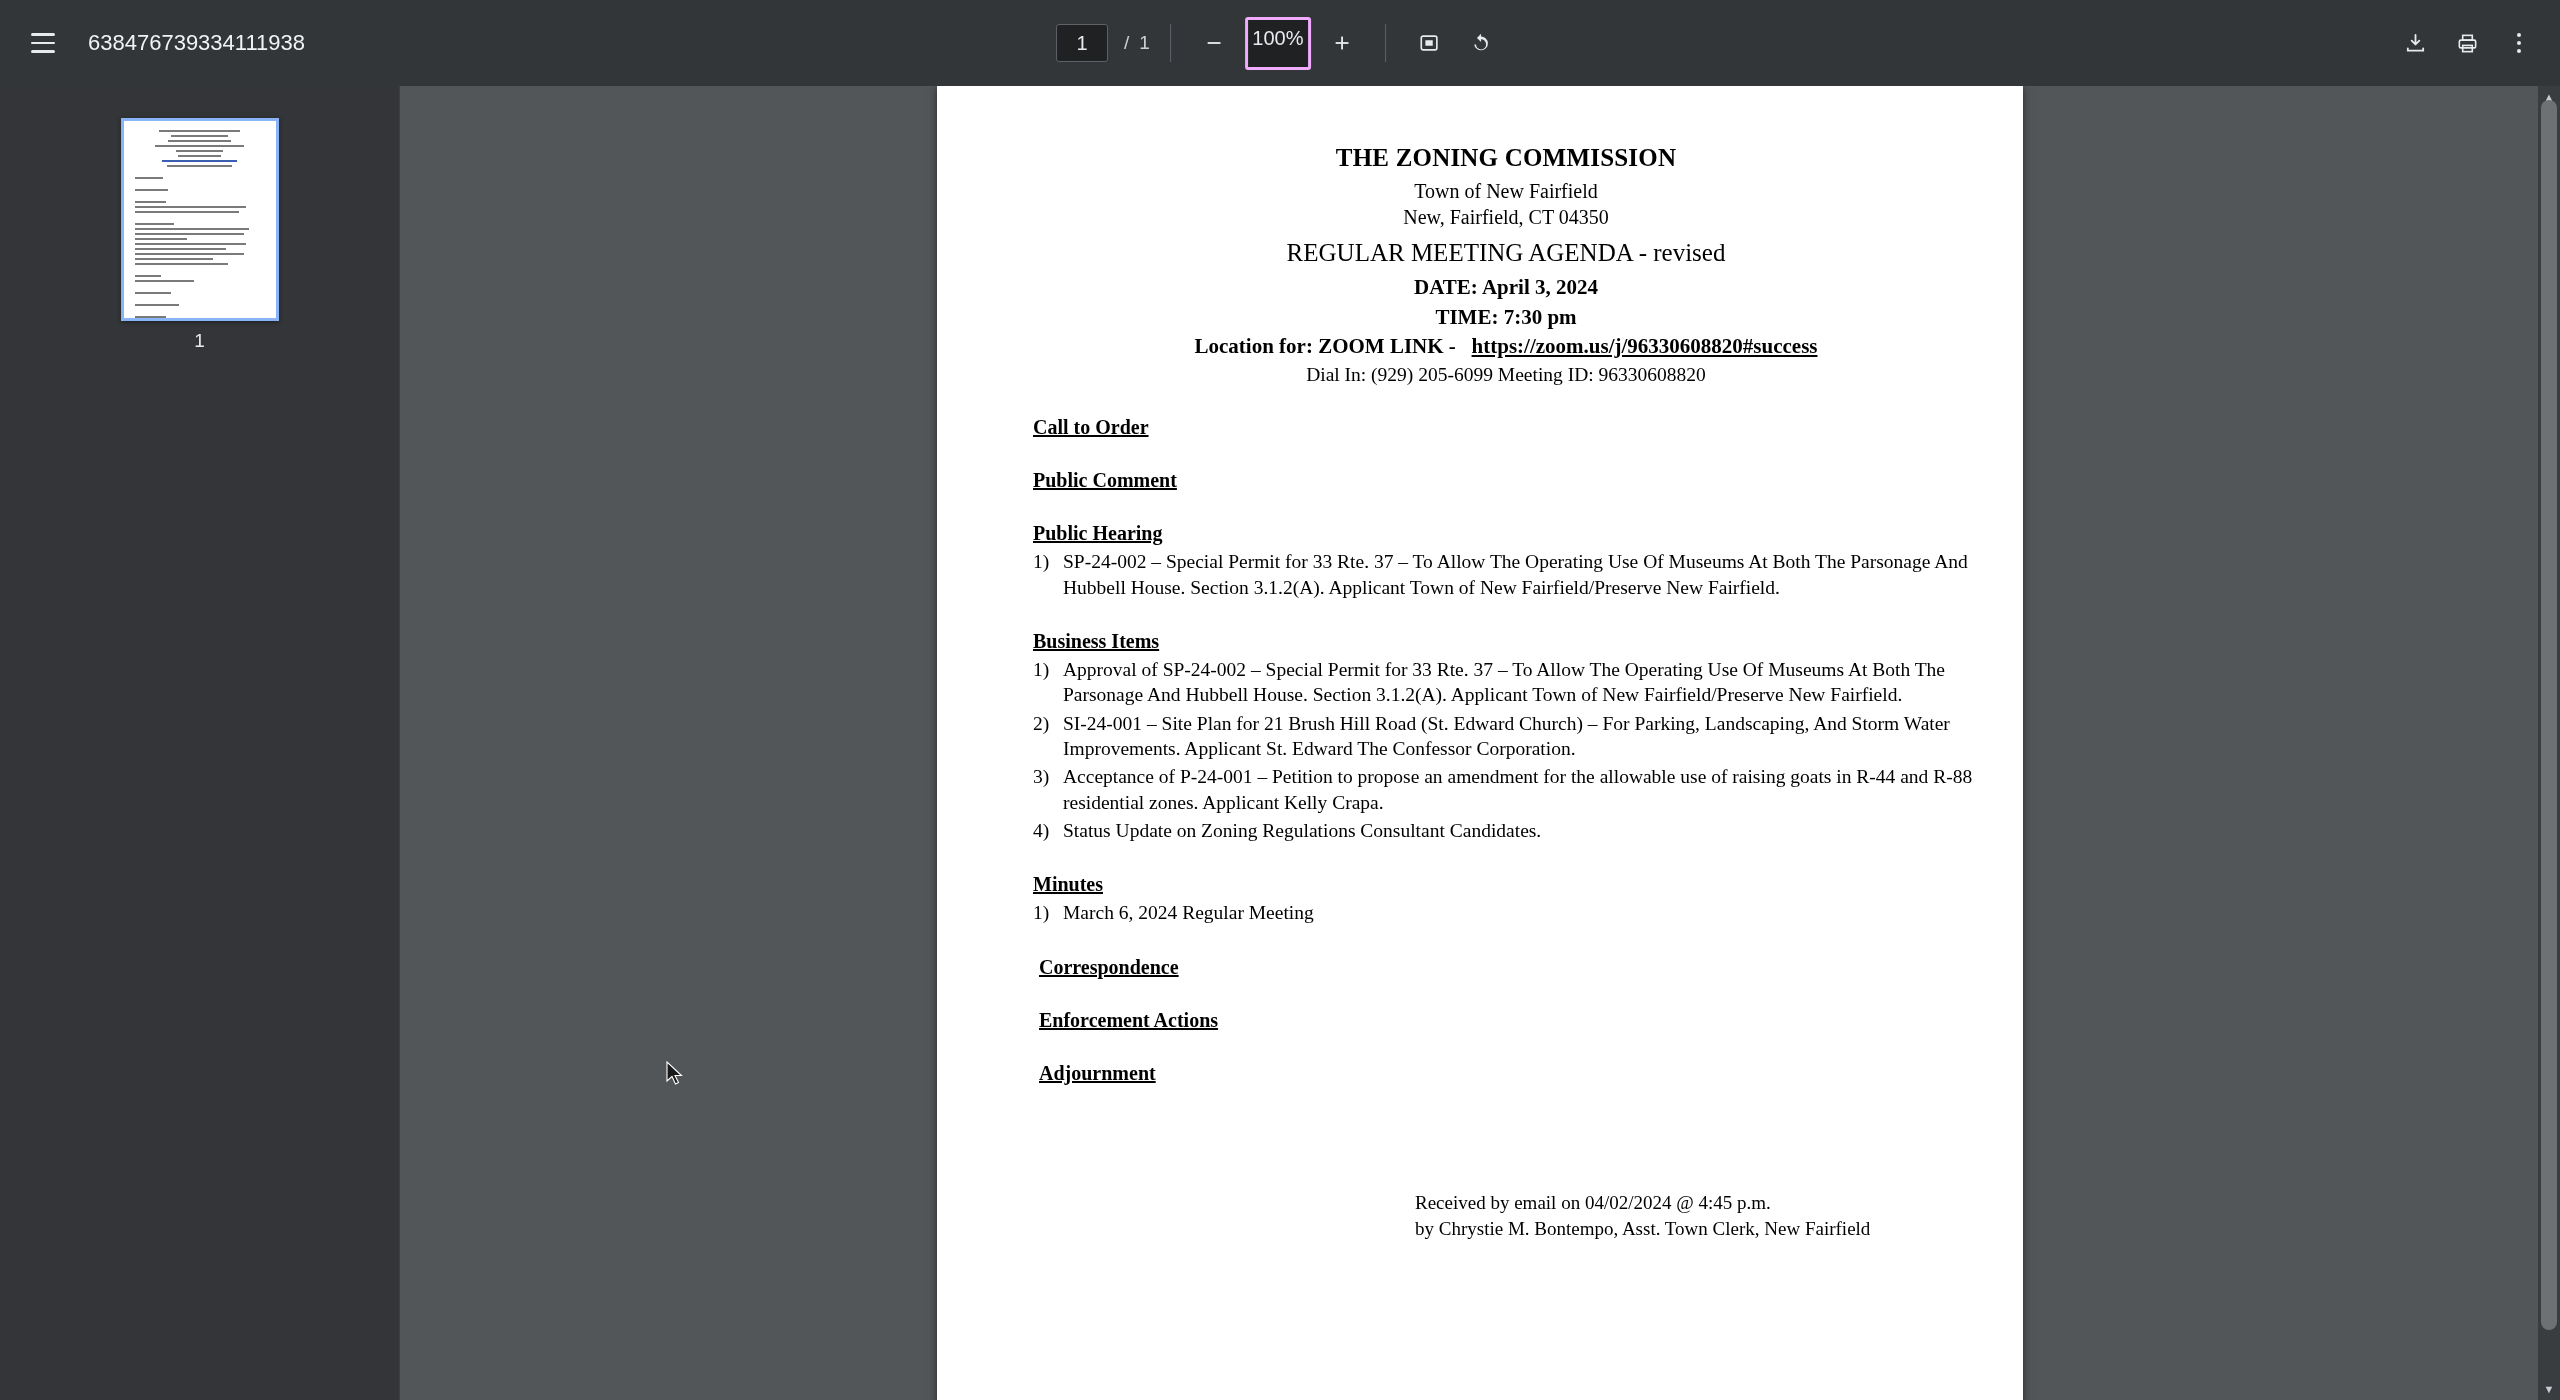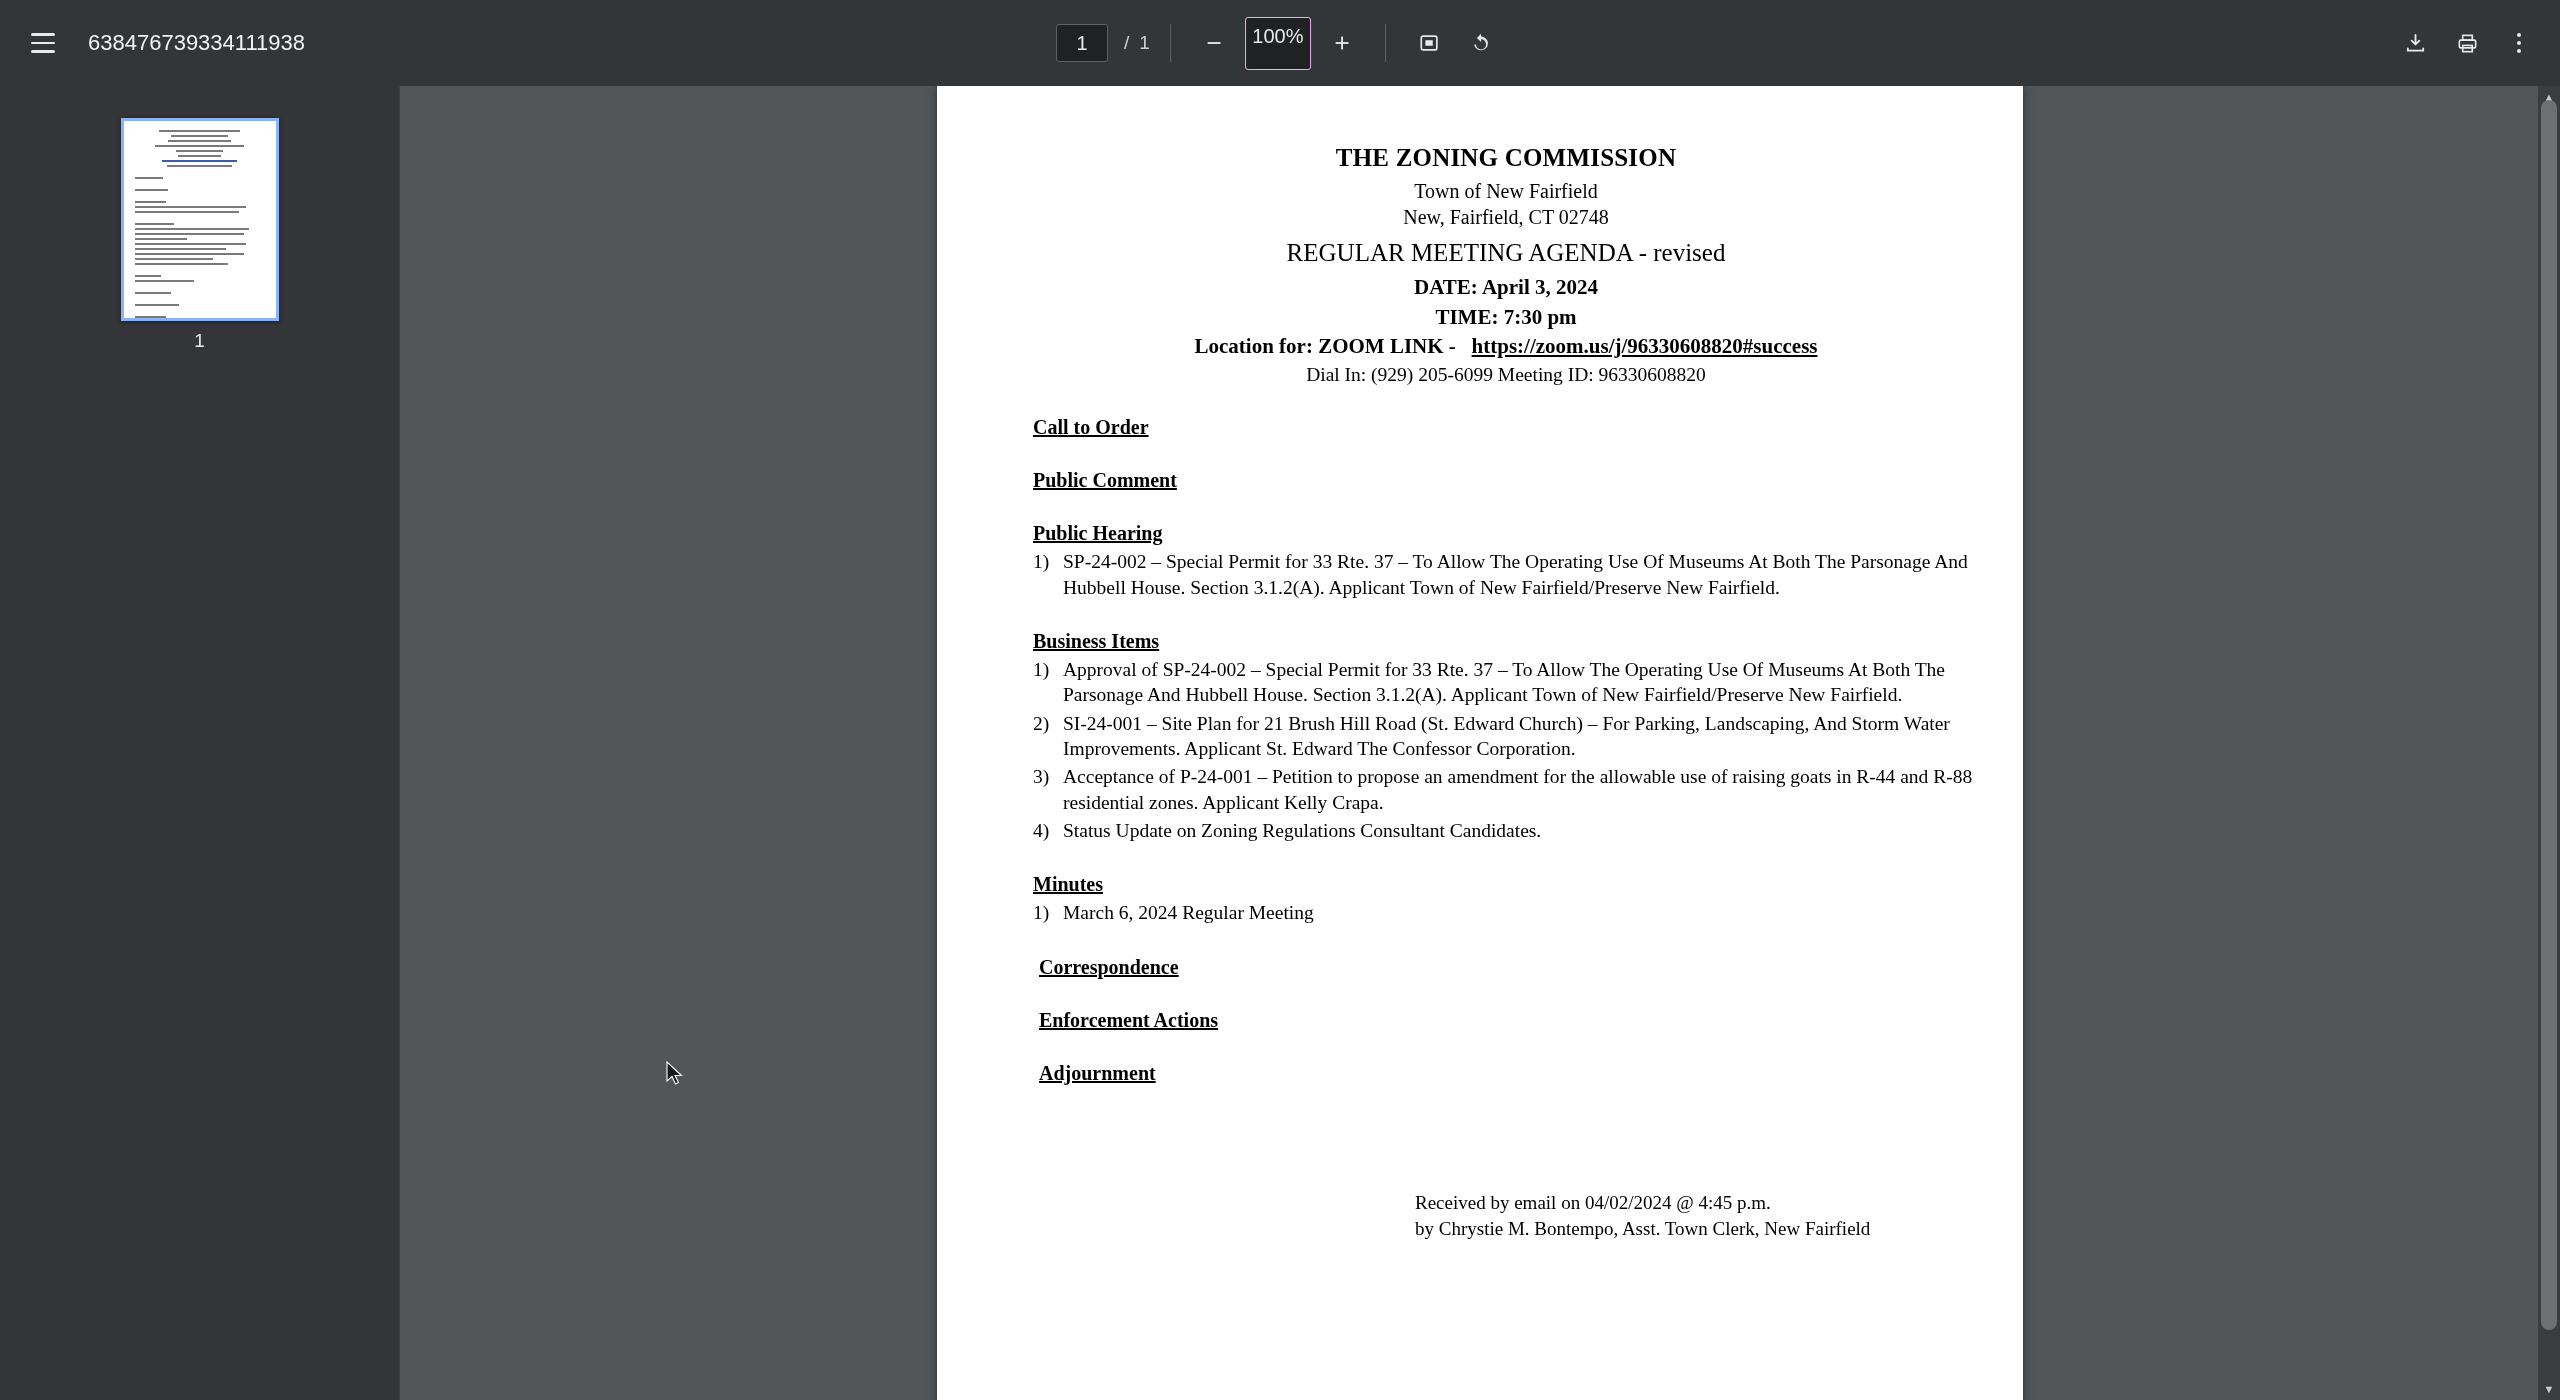--- a/index.html
+++ b/index.html
@@ -82,21 +82,21 @@
   .tb-btn {
     width: 46px; height: 46px;
     display: flex; align-items: center; justify-content: center;
     border-radius: 50%;
     cursor: pointer;
     color: #e8eaed;
   }
   .zoom-val {
     min-width: 66px; height: 53px;
     background: #1f2123;
-    border: 1px solid #f0abfc;
+    border: 3px solid #f0abfc;
     border-radius: 3px;
     color: #e8eaed;
     font-size: 20px;
     text-align: center;
     line-height: 36px;
     margin: 0 2px;
   }
   .divider-v {
     width: 1px; height: 38px;
     background: #5f6368;
@@ -381,21 +381,21 @@
       </div>
     </div>
 
     <div class="page-pane">
       <div class="page">
         <div class="page-inner">
 
           <div class="doc-center">
             <div class="t-title">THE ZONING COMMISSION</div>
             <div class="t-sub">Town of New Fairfield</div>
-            <div class="t-sub">New, Fairfield, CT 02748</div>
+            <div class="t-sub">New, Fairfield, CT 04350</div>
             <div class="t-agenda">REGULAR MEETING AGENDA - revised</div>
             <div class="t-meta">DATE: April 3, 2024</div>
             <div class="t-meta">TIME: 7:30 pm</div>
             <div class="t-meta">
               <span>Location for: ZOOM LINK -</span>
               <span>&nbsp;</span>
               <a class="link" href="#">https://zoom.us/j/96330608820#success</a>
             </div>
             <div class="t-dial">Dial In: (929) 205-6099 Meeting ID: 96330608820</div>
           </div>

